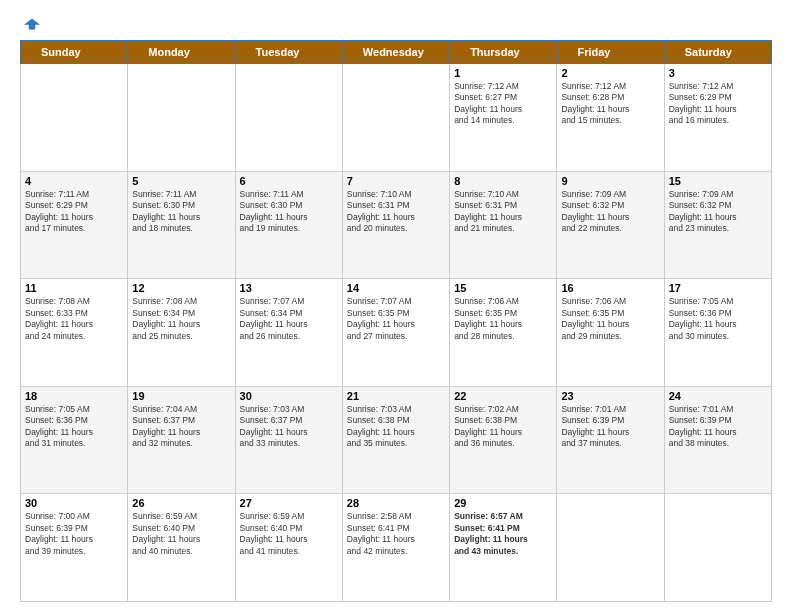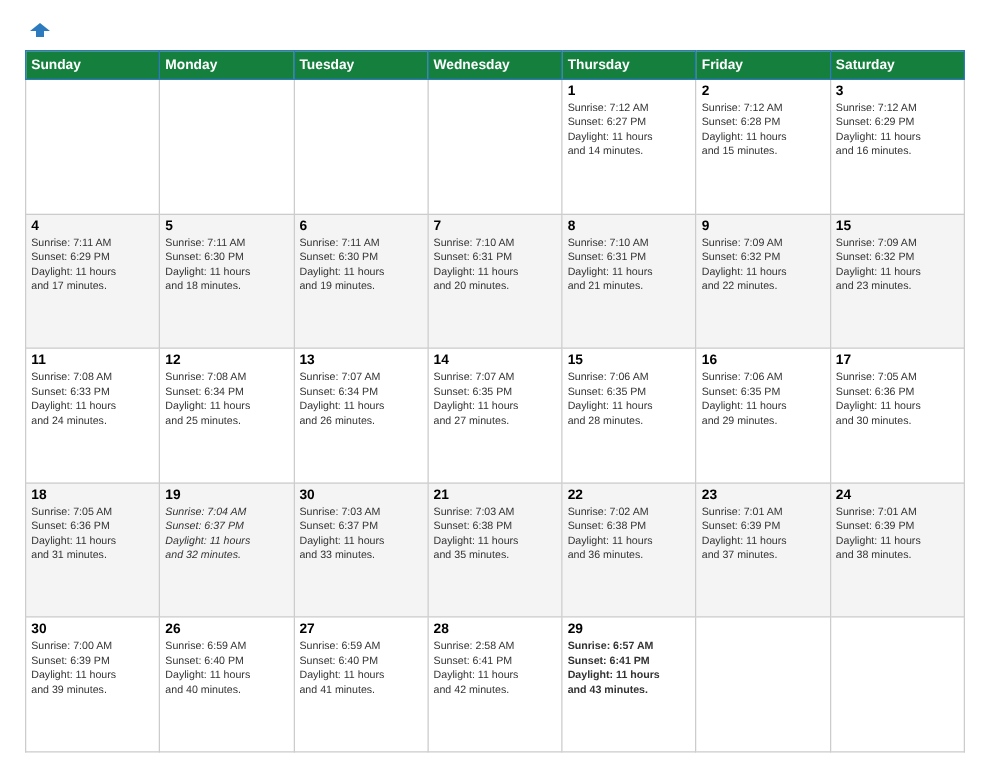--- a/index.html
+++ b/index.html
@@ -62,23 +62,23 @@
       color: #555;
     }
     .calendar {
       flex: 1;
       border-collapse: collapse;
       width: 100%;
       table-layout: fixed;
       font-size: 9.5px;
     }
     .calendar thead th {
-      background: #15803d;
+      background: #a16207;
       color: #fff;
-      padding: 5px 4px;
+      padding: 5px 20px;
       text-align: left;
       font-size: 11px;
       font-weight: bold;
       border: 1px solid #2e7abf;
     }
     .calendar tbody td {
       border: 1px solid #ccc;
       vertical-align: top;
       padding: 3px 4px;
       height: 90px;
@@ -269,21 +269,21 @@
         <tr>
           <td>
             <span class="cell-date">18</span>
             <div class="cell-info" style="white-space: pre-line;">Sunrise: 7:05 AM
 Sunset: 6:36 PM
 Daylight: 11 hours
 and 31 minutes.</div>
           </td>
           <td>
             <span class="cell-date">19</span>
-            <div class="cell-info" style="white-space: pre-line; font-style: italic;">Sunrise: 7:04 AM
+            <div class="cell-info" style="white-space: pre-line;">Sunrise: 7:04 AM
 Sunset: 6:37 PM
 Daylight: 11 hours
 and 32 minutes.</div>
           </td>
           <td>
             <span class="cell-date">30</span>
             <div class="cell-info" style="white-space: pre-line;">Sunrise: 7:03 AM
 Sunset: 6:37 PM
 Daylight: 11 hours
 and 33 minutes.</div>

